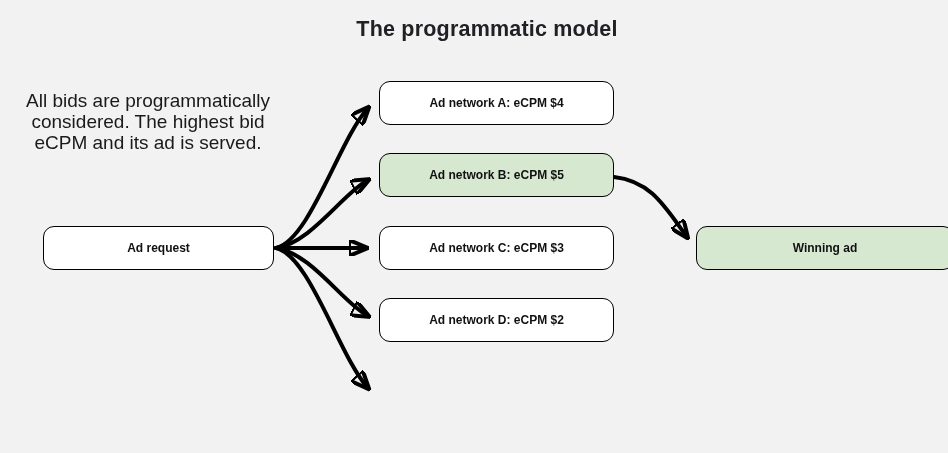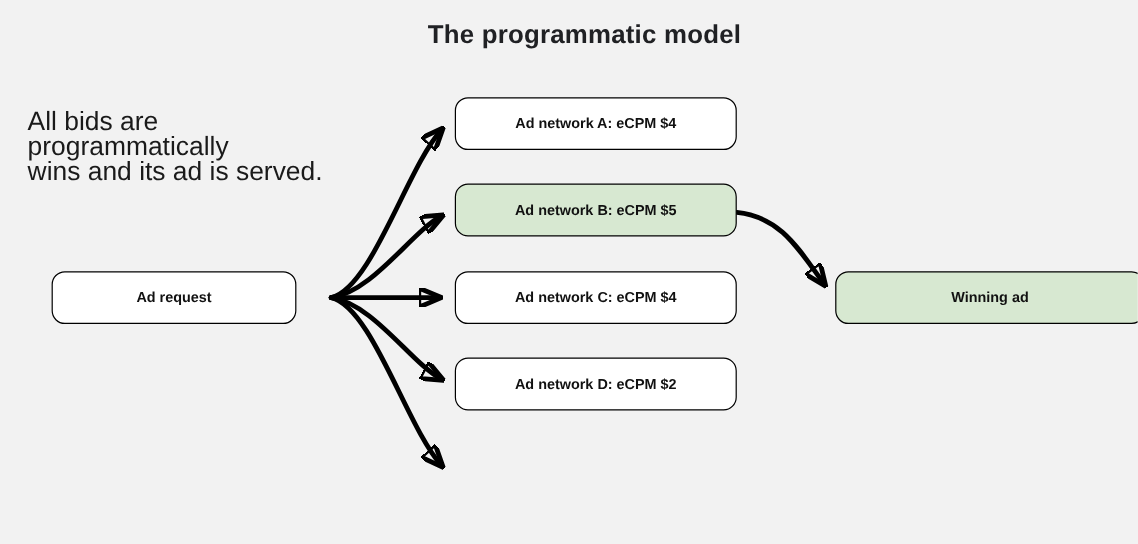--- a/index.html
+++ b/index.html
@@ -20,55 +20,56 @@
   }
   .canvas{position:absolute;inset:0;width:948px;height:453px;margin-left:13px;}
   .title{
     position:absolute;left:0;right:0;top:17px;
     text-align:center;
     font-size:21.5px;font-weight:700;color:var(--title);
     letter-spacing:.2px;
   }
   .note{
     position:absolute;left:10px;top:90px;width:250px;
-    text-align:left;font-size:22px;line-height:21px;color:#1a1a1a;
+    text-align:center;font-size:19px;line-height:21px;color:#1a1a1a;
   }
   .note span{display:block;}
   .node{
     position:absolute;
     height:44px;
     border:1.5px solid var(--border);
     border-radius:11px;
     background:var(--box-fill);
     display:flex;align-items:center;justify-content:center;
     font-size:12px;font-weight:700;color:var(--text);
     white-space:nowrap;
   }
   .node.highlight{background:var(--highlight-fill);}
-  .node.ad-request{left:30px;top:226px;width:204px;}
+  .node.ad-request{left:30px;top:226px;width:231px;}
   .node.network{left:366px;width:235px;}
   .node.net-a{top:81px;}
   .node.net-b{top:153px;}
   .node.net-c{top:226px;}
   .node.net-d{top:298px;border-radius:11px;}
   .node.net-e{top:371px;}
   .node.winning{left:683px;top:226px;width:258px;}
   svg.arrows{position:absolute;inset:0;pointer-events:none;}
   svg.arrows path{stroke:var(--border);stroke-width:4;fill:none;stroke-linecap:round;}
 </style>
 </head>
 <body>
 
 <div class="canvas">
 
   <div class="title">The programmatic model</div>
 
   <div class="note">
     <span>All bids are programmatically</span>
-    <span>wins and its ad is served.</span>
+    <span>considered. The highest bid</span>
+    <span>eCPM and its ad is served.</span>
   </div>
 
   <svg class="arrows" width="948" height="453" viewBox="0 0 948 453" xmlns="http://www.w3.org/2000/svg">
     <defs>
       <marker id="ah" viewBox="0 0 20 16" markerWidth="20" markerHeight="16" refX="17" refY="8" orient="auto" markerUnits="userSpaceOnUse">
         <path d="M0,0 L19,8 L0,16 Z" fill="#000" stroke="none" stroke-width="0"></path>
       </marker>
     </defs>
     <path d="M263,248 C297,240 326,140 355,108" marker-end="url(#ah)"></path>
     <path d="M263,248 C298,243 330,193 355,180" marker-end="url(#ah)"></path>
@@ -82,21 +83,21 @@
     <span>Ad request</span>
   </div>
 
   <div class="node network net-a">
     <span>Ad network A: eCPM $4</span>
   </div>
   <div class="node network net-b highlight">
     <span>Ad network B: eCPM $5</span>
   </div>
   <div class="node network net-c">
-    <span>Ad network C: eCPM $4</span>
+    <span>Ad network C: eCPM $3</span>
   </div>
   <div class="node network net-d">
     <span>Ad network D: eCPM $2</span>
   </div>
 
   <div class="node winning highlight">
     <span>Winning ad</span>
   </div>
 
 </div>

